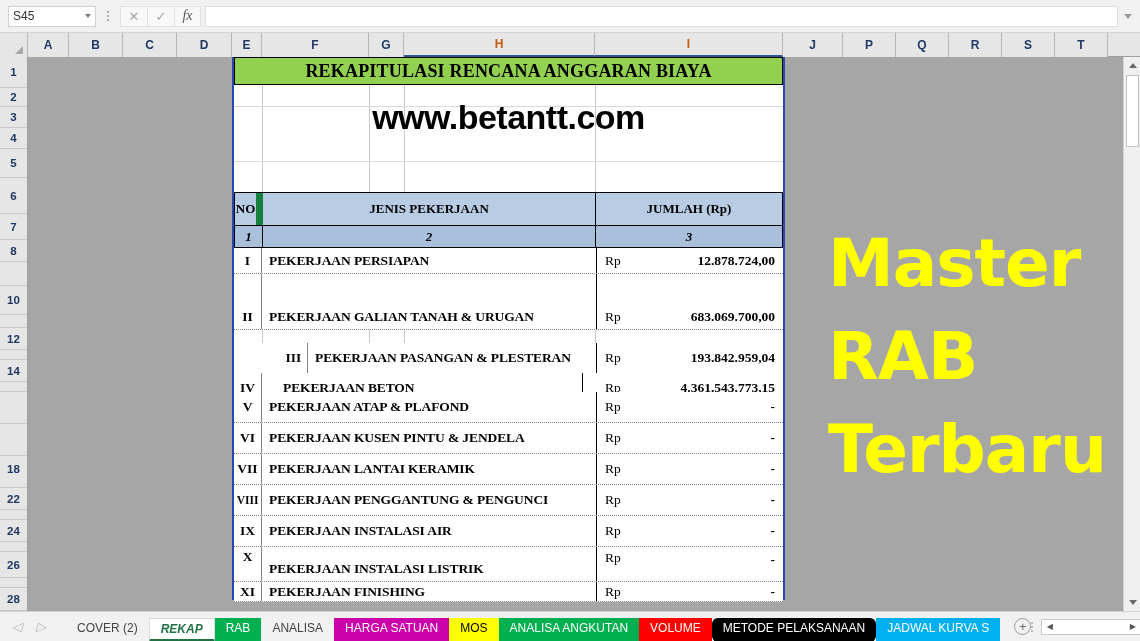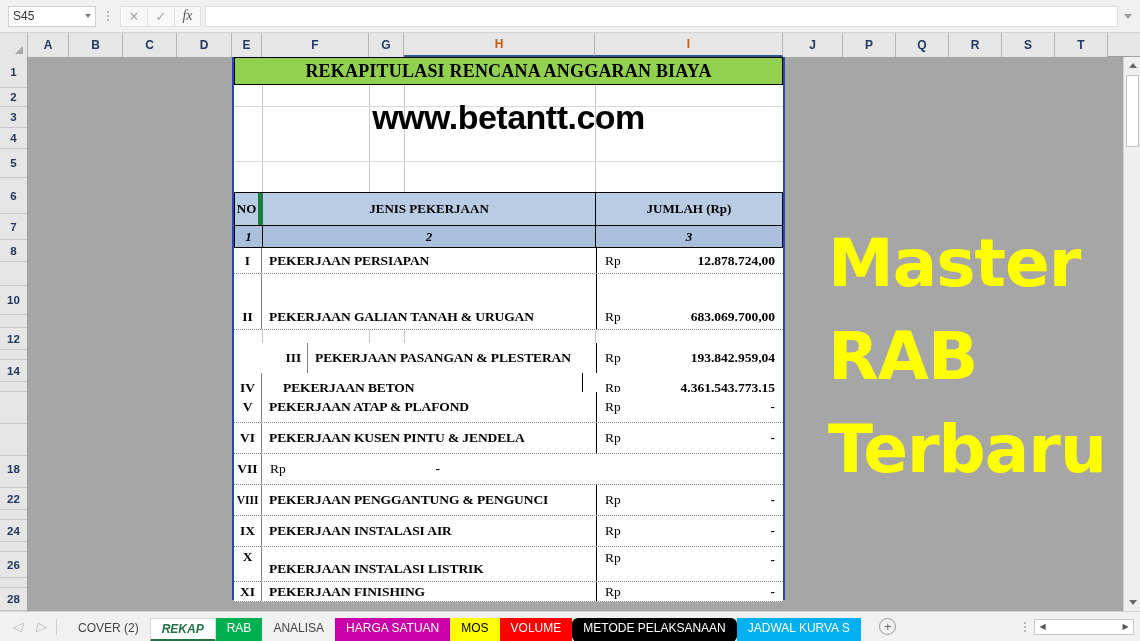--- a/index.html
+++ b/index.html
@@ -113,21 +113,21 @@
     position:absolute;left:206px;top:28px;width:549px;height:105px;
     background:transparent;pointer-events:none;
   }
   .bg-line{ position:absolute;background:#d9d9d9; }
 
   
   .thead{
     position:absolute;left:206px;top:135px;width:549px;height:34px;
     background:#b8cce4;border:1.5px solid #000;display:flex;
   }
-  .thead .c1{ width:28px;border-right:5px solid #15803d;display:flex;align-items:center;justify-content:center; }
+  .thead .c1{ width:28px;border-right:7px solid #15803d;display:flex;align-items:center;justify-content:center; }
   .thead .c2{ flex:1;border-right:1px solid #000;display:flex;align-items:center;justify-content:center; }
   .thead .c3{ width:186px;display:flex;align-items:center;justify-content:center; }
   .thead span{ font-family:"Liberation Serif",serif;font-weight:bold;font-size:13px;color:#000; }
 
   .tnum{
     position:absolute;left:206px;top:169px;width:549px;height:22px;
     background:#a8c0dc;border:1.5px solid #000;border-top:none;display:flex;
   }
   .tnum .c1{ width:28px;border-right:1px solid #000;display:flex;align-items:center;justify-content:center; }
   .tnum .c2{ flex:1;border-right:1px solid #000;display:flex;align-items:center;justify-content:center; }
@@ -404,20 +404,23 @@
       <div class="c3">
           <span class="rp">Rp</span>
           <span class="amt">-</span>
         </div>
     </div>
 
     <div class="drow" style="top:397px;height:31px;">
       <div class="c1">
           <span class="num">VII</span>
         </div>
+      <div class="c2">
+          <span class="desc">PEKERJAAN LANTAI KERAMIK</span>
+        </div>
       <div class="c3">
           <span class="rp">Rp</span>
           <span class="amt">-</span>
         </div>
     </div>
 
     <div class="drow" style="top:428px;height:31px;">
       <div class="c1">
           <span class="num sm">VIII</span>
         </div>
@@ -505,20 +508,23 @@
         <span>RAB</span>
       </div>
     <div class="tab">
         <span>ANALISA</span>
       </div>
     <div class="tab colored" style="background:#cc00aa;">
         <span>HARGA SATUAN</span>
       </div>
     <div class="tab colored" style="background:#ffff00;color:#000;">
         <span>MOS</span>
+      </div>
+    <div class="tab colored" style="background:#00b050;">
+        <span>ANALISA ANGKUTAN</span>
       </div>
     <div class="tab colored" style="background:#ff0000;">
         <span>VOLUME</span>
       </div>
     <div class="tab colored" style="background:#000000;border-radius:6px;">
         <span>METODE PELAKSANAAN</span>
       </div>
     <div class="tab colored" style="background:#00b0f0;">
         <span>JADWAL KURVA S</span>
       </div>

